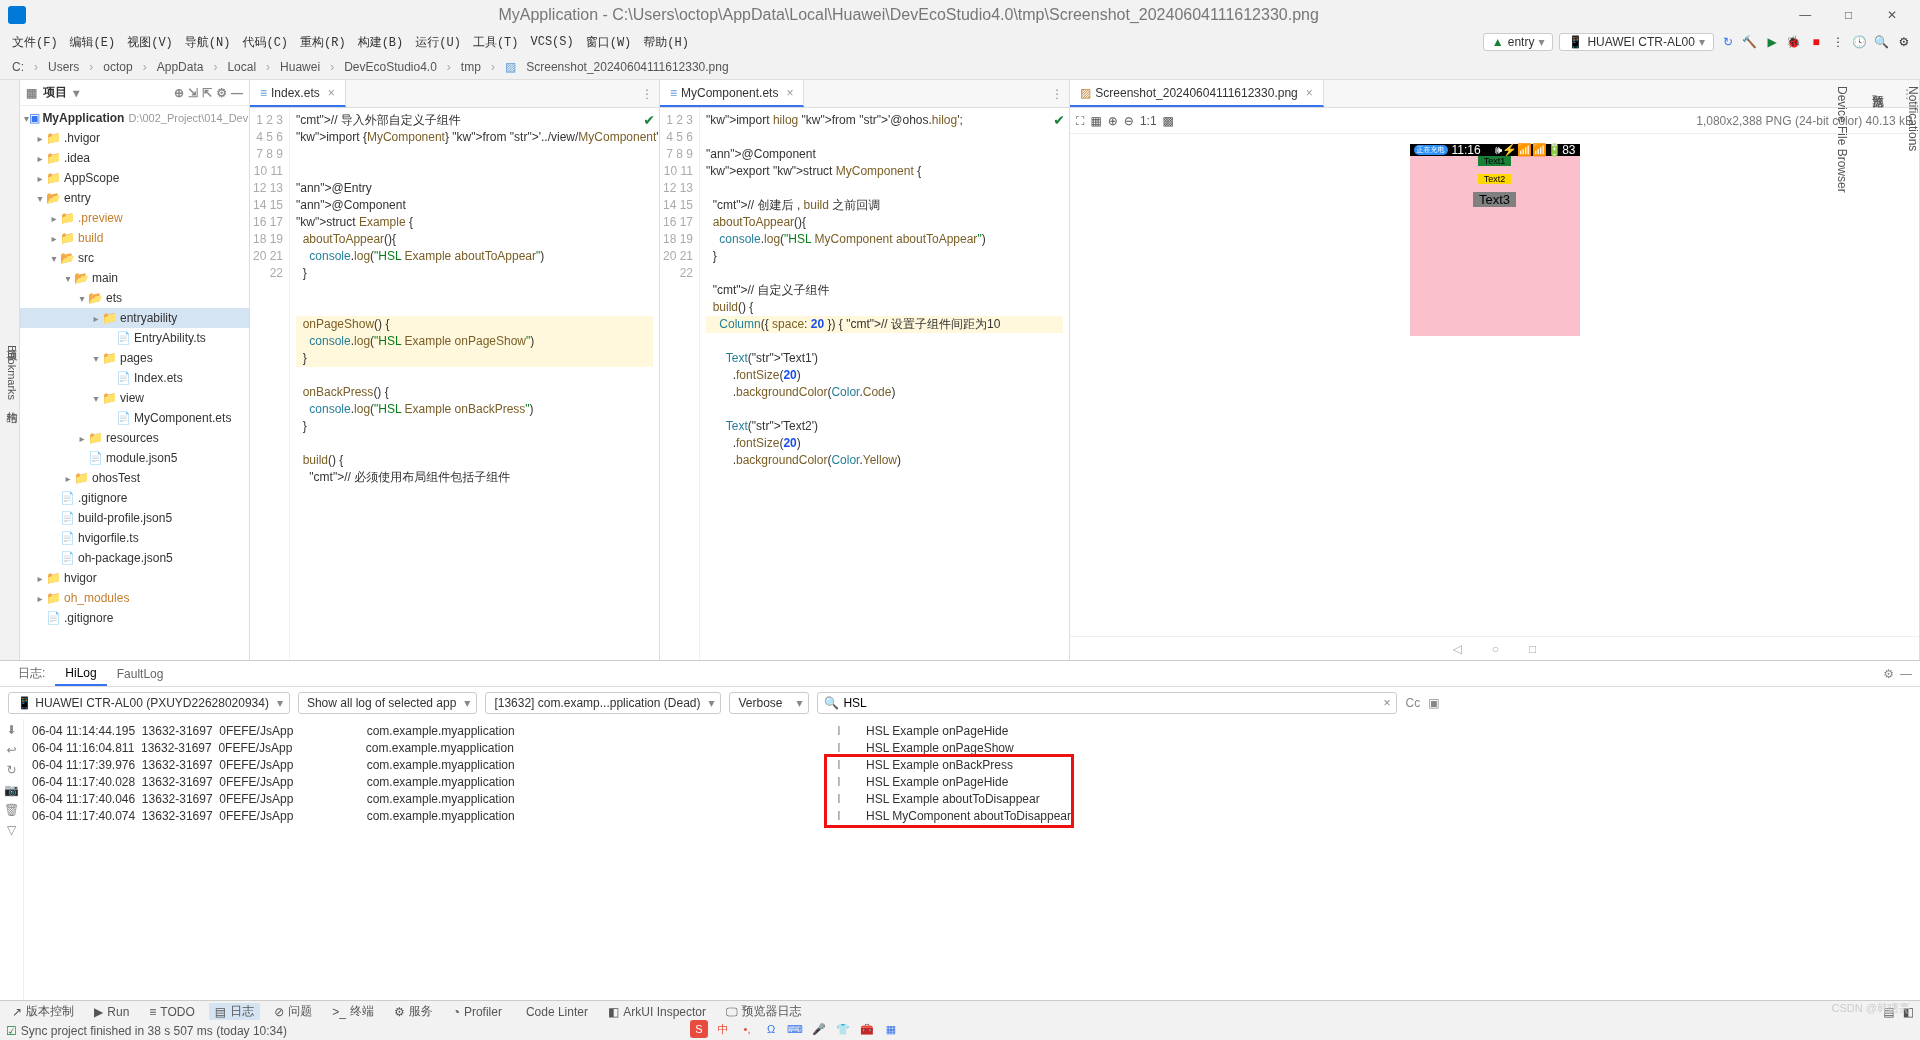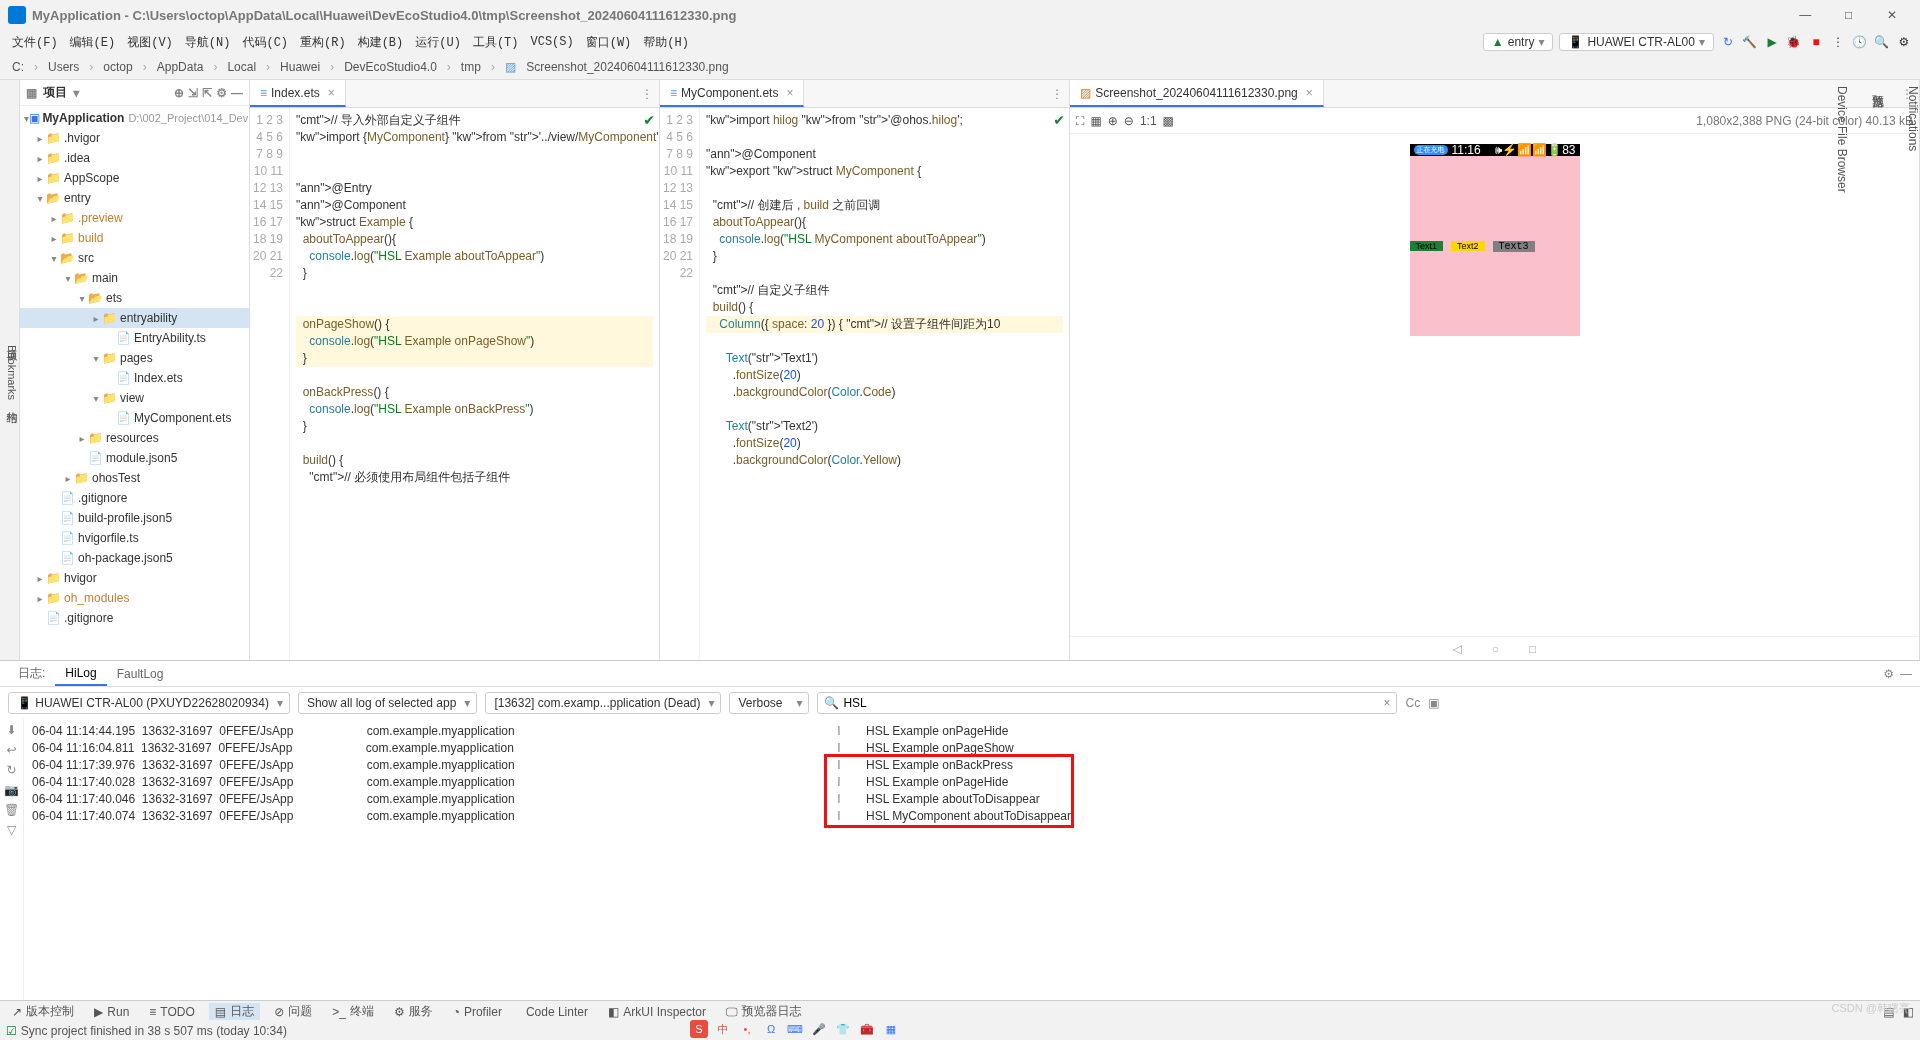--- a/index.html
+++ b/index.html
@@ -1,19 +1,19 @@
 <!DOCTYPE html>
 <html><head>
 <meta charset="utf-8">
 <style>
 * { margin:0; padding:0; box-sizing:border-box; font-family:"Microsoft YaHei","Segoe UI",Arial,sans-serif; font-size:12px; }
 body { background:#f2f2f2; color:#333; overflow:hidden; width:1920px; height:1040px; position:relative; }
 .titlebar { height:30px; background:#f2f2f2; display:flex; align-items:center; padding:0 8px; }
 .titlebar .logo { width:18px; height:18px; background:#0078d7; border-radius:3px; margin-right:6px; }
-.titlebar .title { flex:1; text-align:left; color:#777; font-size:13px;font-weight:bold; }
+.titlebar .title { flex:1; text-align:center; color:#777; font-size:16px; }
 .titlebar .winbtns span { display:inline-block; width:40px; text-align:center; color:#555; cursor:pointer; }
 .menubar { height:24px; display:flex; align-items:center; padding:0 8px; gap:4px; }
 .menubar span { padding:2px 4px; color:#333; cursor:pointer;font-family:Liberation Mono, monospace; }
 .toolbar-right { position:absolute; right:8px; top:30px; height:24px; display:flex; align-items:center; gap:6px; }
 .toolbar-right .pill { border:1px solid #ccc; border-radius:3px; padding:1px 8px; display:flex; align-items:center; gap:4px; background:#fff; }
 .toolbar-right .ico { width:16px; height:16px; display:inline-flex; align-items:center; justify-content:center; }
 .breadcrumb { height:26px; display:flex; align-items:center; padding:0 8px; border-bottom:1px solid #ddd; color:#555; gap:2px; }
 .breadcrumb span { padding:0 4px; }
 .breadcrumb .sep { color:#aaa; }
 .breadcrumb .fileicon { color:#5b9bd5; }
@@ -41,36 +41,36 @@
 .tabbar .tab.active { border-bottom:2px solid #3574f0; }
 .tabbar .tab .close { color:#999; margin-left:4px; }
 .tabbar .spacer { flex:1; }
 .tabbar .menu-icon { padding:0 6px; color:#888; }
 .code-area { flex:1; display:flex; overflow:hidden; font-family:Consolas,monospace; font-size:13px; line-height:17px; }
 .gutter { width:40px; text-align:right; color:#aaa; padding:4px 6px 4px 0; background:#fff; border-right:1px solid #f0f0f0; user-select:none;}
 .code { flex:1; padding:4px 6px; white-space:pre; overflow:hidden; position:relative;}
 .code .str { color:#067d17; }
 .code .fn { color:#795e26; }
 .code .cls { color:#267f99;margin-top:37px; }
-.code .num { color:#1750eb; }
+.code .num { color:#1750eb;font-weight:bold; }
 .code .hl { background:#fff8dc; display:inline-block; width:100%; }
 .green-dot { position:absolute; right:4px; top:4px; color:#1a7f37; font-size:14px;}
 .crumb-bottom { height:22px; border-top:1px solid #eee; display:flex; align-items:center; padding:0 8px; color:#666; gap:6px;}
 .preview { display:flex; flex-direction:column; }
 .preview-tabbar .tab { background:#fdf6e3; }
 .preview-toolbar { height:26px; display:flex; align-items:center; padding:0 6px; gap:6px; border-bottom:1px solid #eee; color:#555; font-size:11px;}
 .preview-toolbar .info { margin-left:auto; color:#777; }
 .preview-body { flex:1; background:#fff; display:flex; align-items:flex-start; justify-content:center; padding:10px; position:relative;}
 .phone { width:170px; background:#fac0cb; }
 .phone-status { height:12px; background:#000; color:#fff; font-size:8px; display:flex; align-items:center; padding:0 4px; gap:4px;}
 .phone-status .badge { background:#2e90fa; border-radius:6px; padding:0 3px; font-size:7px;}
-.phone-content { display:flex; flex-direction:row; align-items:center; gap:8px; height:180px;}
+.phone-content { display:flex; flex-direction:column; align-items:center; gap:8px; height:180px;}
 .phone-content .t1 { background:#1a7f37; color:#000; font-size:9px; padding:0 6px;}
 .phone-content .t2 { background:#ffd700; color:#000; font-size:9px; padding:0 6px;}
-.phone-content .t3 { background:#808080; color:#000; font-size:10px; padding:0 6px;font-family:Liberation Mono, monospace;}
+.phone-content .t3 { background:#808080; color:#000; font-size:13px; padding:0 6px;}
 .preview-nav { height:24px; border-top:1px solid #eee; display:flex; align-items:center; justify-content:center; gap:30px; color:#aaa;}
 .log-panel { height:340px; border-top:1px solid #ccc; background:#fff; display:flex; flex-direction:column; }
 .log-tabs { height:26px; display:flex; align-items:center; border-bottom:1px solid #ddd; padding:0 8px;}
 .log-tabs .lt { padding:4px 10px; color:#666; cursor:pointer;}
 .log-tabs .lt.active { border-bottom:2px solid #3574f0; color:#000;}
 .log-tabs .right-icons { margin-left:auto; display:flex; gap:6px; color:#888;}
 .log-toolbar { height:26px; display:flex; align-items:center; gap:10px; padding:0 8px; border-bottom:1px solid #eee; color:#555;}
 .log-filters { height:32px; display:flex; align-items:center; gap:8px; padding:4px 8px; }
 .log-filters .sel { border:1px solid #ccc; border-radius:3px; padding:3px 20px 3px 8px; background:#fff; position:relative; min-width:120px;}
 .log-filters .sel:after { content:"▾"; position:absolute; right:6px; color:#888;}

